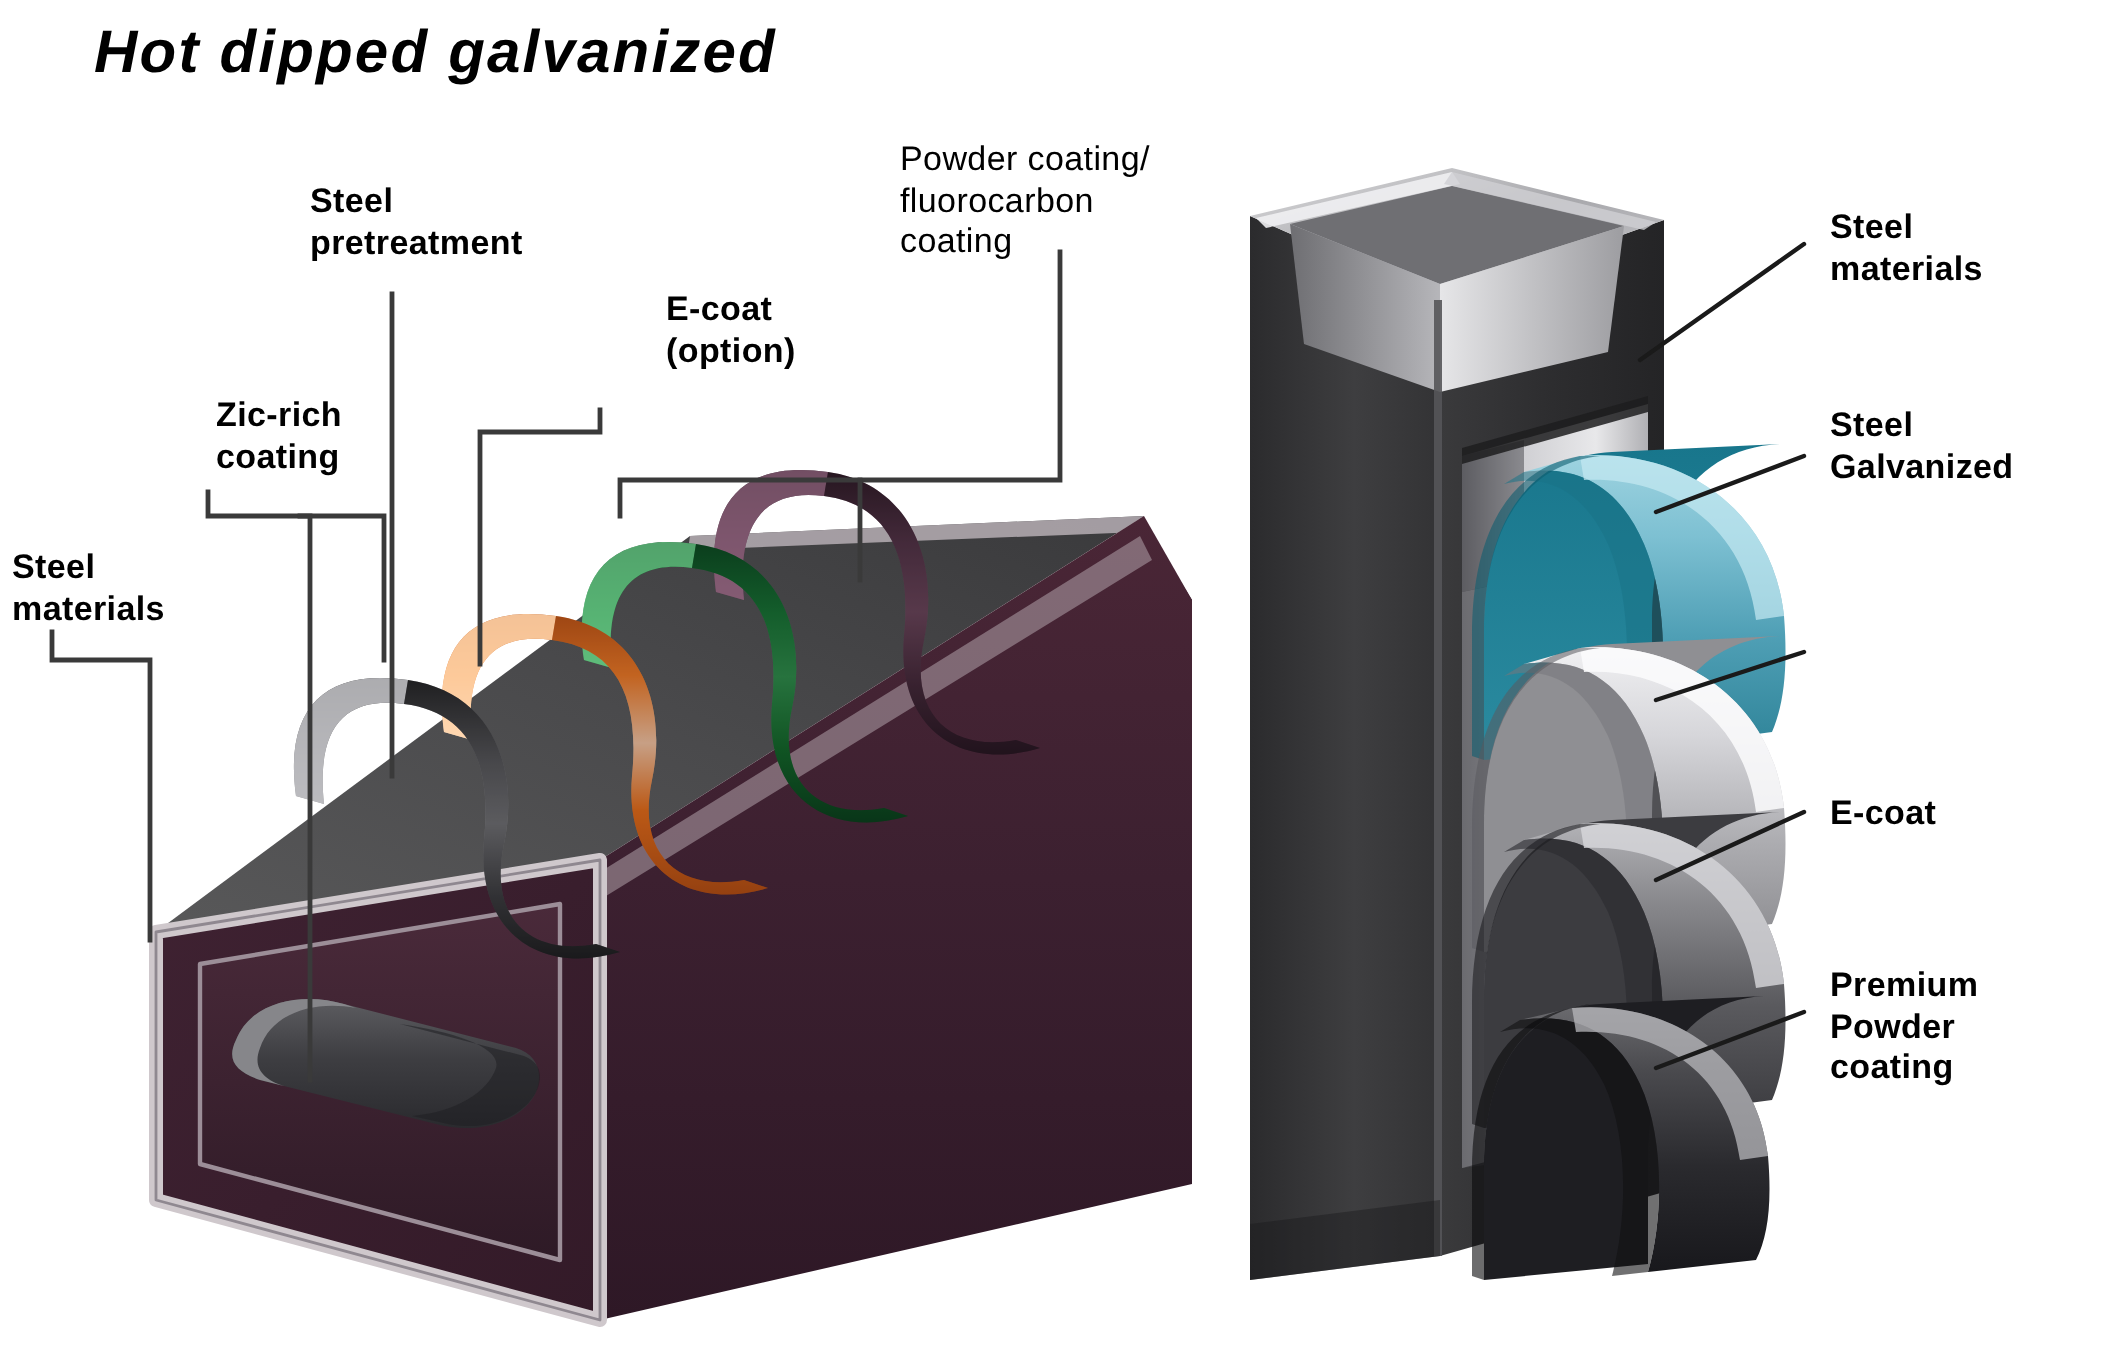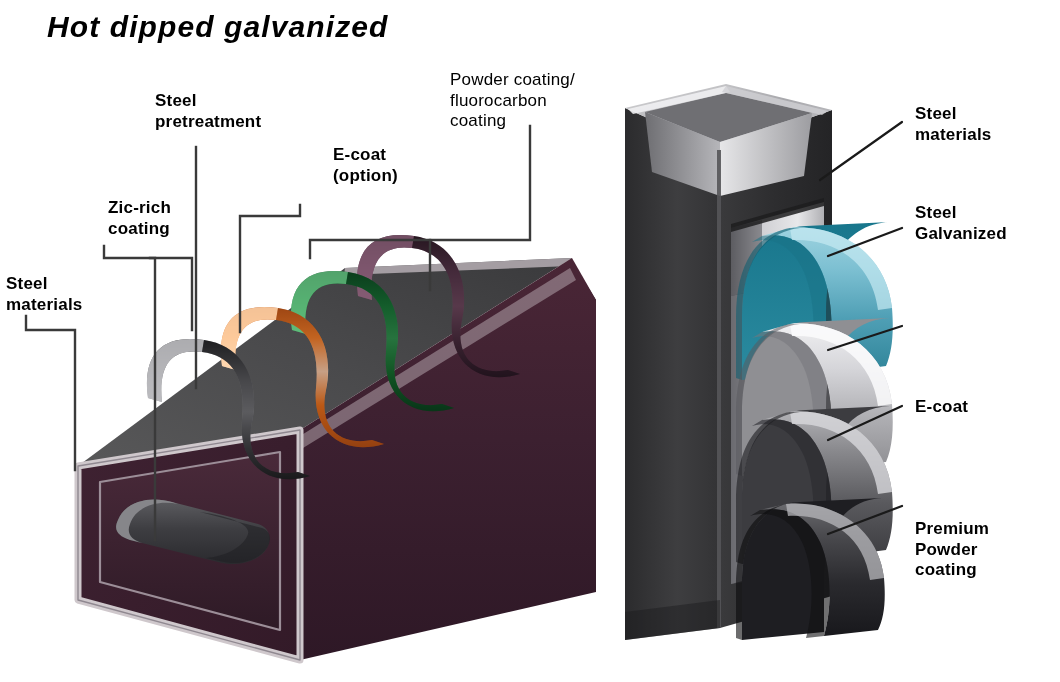--- a/index.html
+++ b/index.html
@@ -437,17 +437,17 @@
 
   <div class="callout" style="left:915px; top:104px;">Steel
 materials</div>
 
   <div class="callout" style="left:915px; top:203px;">Steel
 Galvanized</div>
 
 
   <div class="callout" style="left:915px; top:397px;">E-coat</div>
 
-  <div class="callout" style="left:915px; top:483px;margin-top:36px;">Premium
+  <div class="callout" style="left:915px; top:483px;">Premium
 Powder
 coating</div>
 
 </div>
 
 </body></html>

